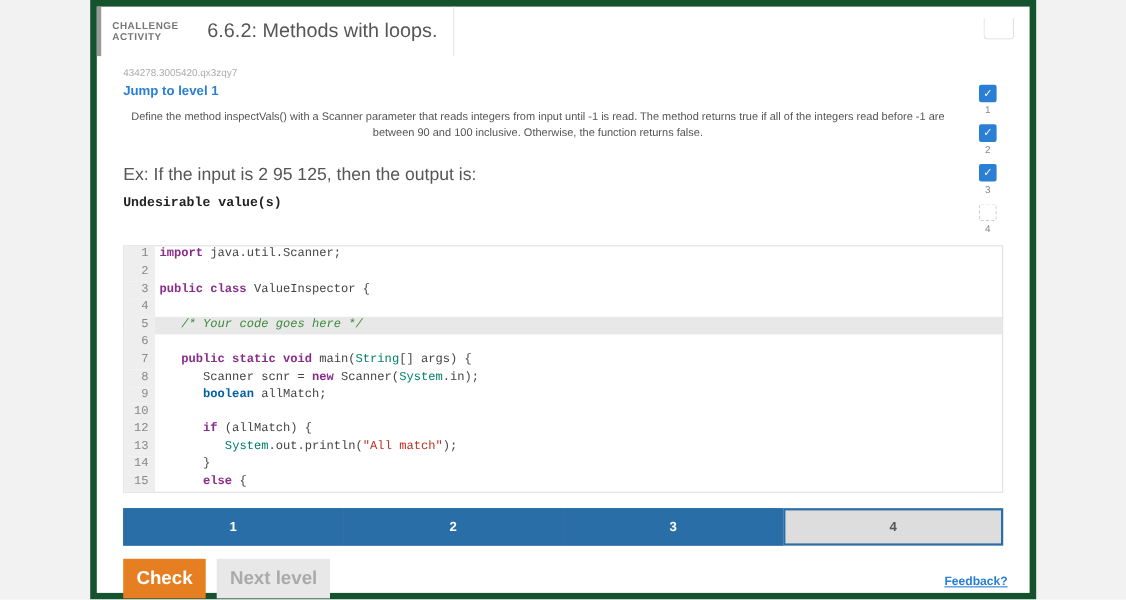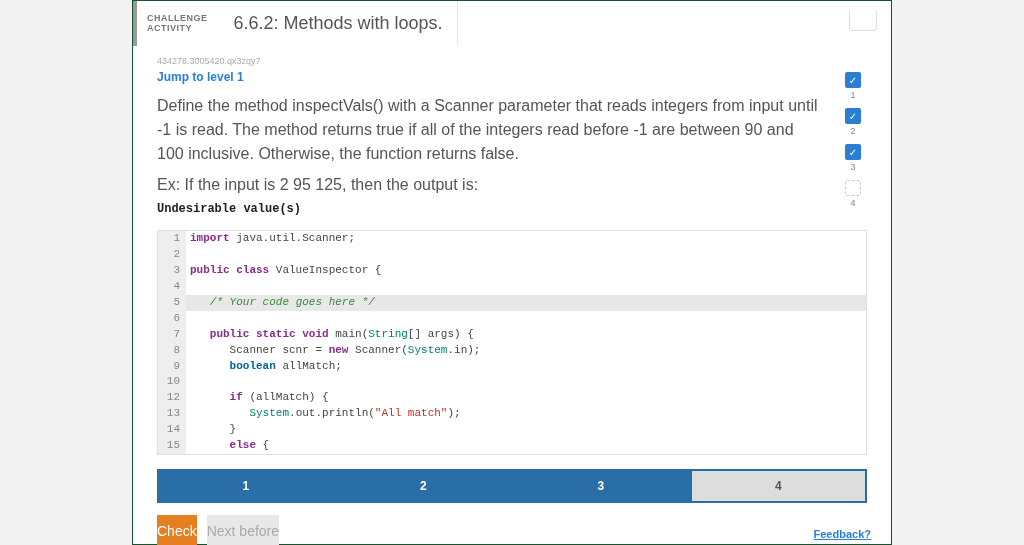--- a/index.html
+++ b/index.html
@@ -1,29 +1,29 @@
 <!DOCTYPE html>
 <html><head>
 <meta charset="utf-8">
 <style>
   * { box-sizing: border-box; margin: 0; padding: 0; }
   body { background: #f2f2f2; font-family: Arial, Helvetica, sans-serif; font-size: 13px; color: #444; }
   .page { width: 1024px; height: 545px; margin: 0 auto; background: #f2f2f2; display: flex; justify-content: center; }
-  .card { width: 760px; background: #fff; border: 1px solid #14532d; padding: 0 0 10px 0; margin-top: 0; position: relative; }
+  .card { width: 860px; background: #fff; border: 6px solid #14532d; padding: 0 0 10px 0; margin-top: 0; position: relative; }
   .header { display: flex; align-items: stretch; border-bottom: 0; }
   .chal { border-left: 4px solid #999; padding: 8px 12px 8px 10px; display: flex; flex-direction: column; justify-content: center; }
   .chal span { font-size: 9px; font-weight: bold; color: #777; letter-spacing: 0.5px; line-height: 1.1; }
   .title { padding: 12px 14px; font-size: 18px; color: #555; border-right: 1px solid #e8e8e8; }
   .tear { position: absolute; right: 14px; top: 10px; width: 28px; height: 20px; border: 1px solid #ddd; border-top: none; border-radius: 0 0 4px 4px; }
   .body { padding: 8px 24px 0 24px; }
   .hash { font-size: 9px; color: #aaa; margin: 2px 0 4px 0; }
   .jump { color: #2a7fd4; font-weight: bold; font-size: 12px; margin-bottom: 10px; cursor: pointer; }
   .content-row { display: flex; }
   .content-main { flex: 1; padding-right: 18px; }
-  .desc { font-size: 16px; line-height: 1.5; color: #555; margin-bottom: 10px; }
+  .desc { font-size: 10px; line-height: 1.5; color: #555; margin-bottom: 22px; text-align: center; }
   .ex { font-size: 16px; color: #555; margin-bottom: 8px; }
   .output { font-family: "Courier New", monospace; font-size: 12px; font-weight: bold; color: #222; margin-bottom: 10px; }
   .progress-col { width: 28px; display: flex; flex-direction: column; align-items: center; gap: 2px; padding-top: 2px; }
   .chk { width: 16px; height: 16px; background: #2a7fd4; border-radius: 2px; display: flex; align-items: center; justify-content: center; color: #fff; font-size: 10px; }
   .chk.empty { background: #fff; border: 1px solid #ccc; color: transparent; border-style: dashed; }
   .chk-num { font-size: 9px; color: #888; margin-bottom: 6px; }
   .code-box { border: 1px solid #e0e0e0; background: #fff; margin: 4px 0 14px 0; }
   .code-line { display: flex; font-family: "Courier New", monospace; font-size: 11px; line-height: 1.45; }
   .gutter { width: 28px; text-align: right; padding-right: 6px; background: #eee; color: #888; user-select: none; }
   .code { flex: 1; white-space: pre; padding-left: 4px; }
@@ -31,21 +31,21 @@
   .kw2 { color: #0060a0; font-weight: bold; }
   .type { color: #00806a; }
   .str { color: #c03020; }
   .cmt { color: #3a8a3a; font-style: italic; }
   .hl { background: #e8e8e8; }
   .steps { display: flex; width: 100%; margin-bottom: 12px; }
   .step { flex: 1; text-align: center; padding: 8px 0; font-size: 12px; font-weight: bold; border: 2px solid #2a6ea8; }
   .step.active { background: #2a6ea8; color: #fff; }
   .step.current { background: #ddd; color: #555; border-color: #2a6ea8; }
   .btns { display: flex; gap: 10px; margin-bottom: 4px; }
-  .btn { padding: 8px 0; font-size: 14px; font-weight: normal; border: none; cursor: pointer; }
+  .btn { padding: 8px 12px; font-size: 17px; font-weight: bold; border: none; cursor: pointer; }
   .btn.check { background: #e67e22; color: #fff; }
   .btn.next { background: #e8e8e8; color: #aaa; cursor: default; }
   .feedback { position: absolute; right: 20px; bottom: 4px; font-size: 11px; color: #2a7fd4; font-weight: bold; cursor: pointer; text-decoration: underline; }
 </style>
 </head>
 <body>
 
 <div class="page">
   <div class="card">
     <div class="header">
@@ -140,19 +140,19 @@
 
       <div class="steps">
         <div class="step active">1</div>
         <div class="step active">2</div>
         <div class="step active">3</div>
         <div class="step current">4</div>
       </div>
 
       <div class="btns">
         <button class="btn check">Check</button>
-        <button class="btn next">Next before</button>
+        <button class="btn next">Next level</button>
       </div>
     </div>
 
     <div class="feedback">Feedback?</div>
   </div>
 </div>
 
 </body></html>

